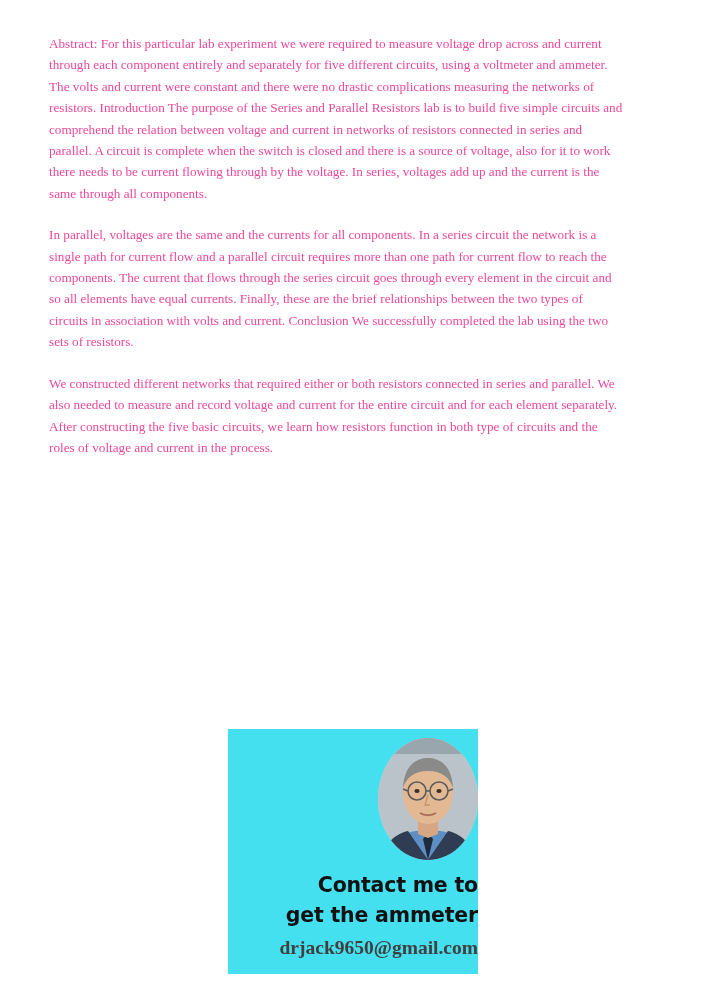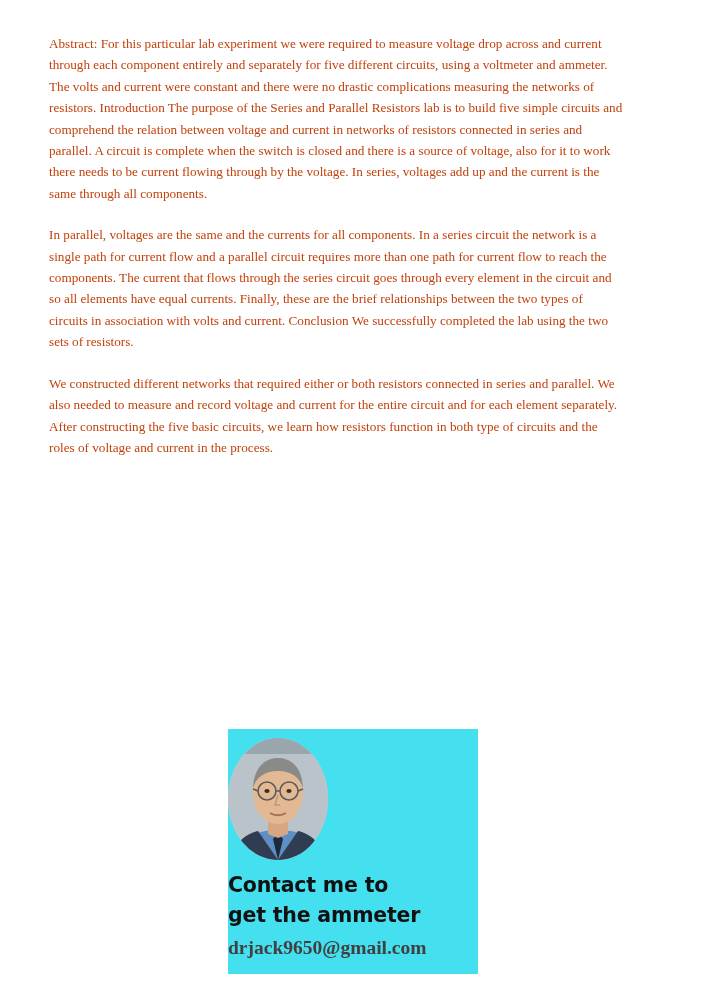--- a/index.html
+++ b/index.html
@@ -25,35 +25,35 @@
     position: absolute;
     left: 49px;
     top: 33px;
     width: 575px;
   }
   .para {
     font-size: 13.2px;
     line-height: 21.4px;
     text-align: left;
     margin: 0 0 20px 0;
-    color: #c2410c;
+    color: #ec4899;
   }
   .para:last-child {
     margin-bottom: 0;
   }
   .contact-card {
     position: absolute;
     left: 228px;
     top: 729px;
     width: 250px;
     height: 245px;
     background: #45e0ef;
     display: flex;
     flex-direction: column;
-    align-items: flex-start;
+    align-items: flex-end;
   }
   .avatar-wrap {
     margin-top: 9px;
     width: 100px;
     height: 122px;
     border-radius: 50% / 50%;
     overflow: hidden;
     position: relative;
     background: #cfd6da;
   }

